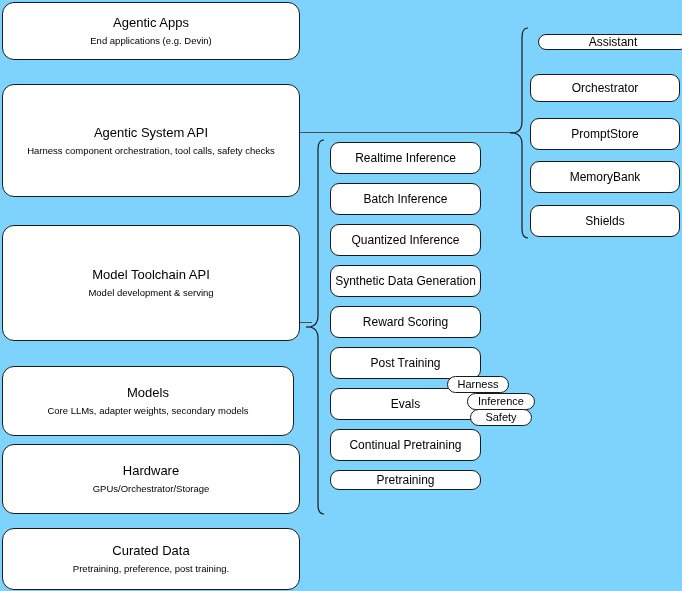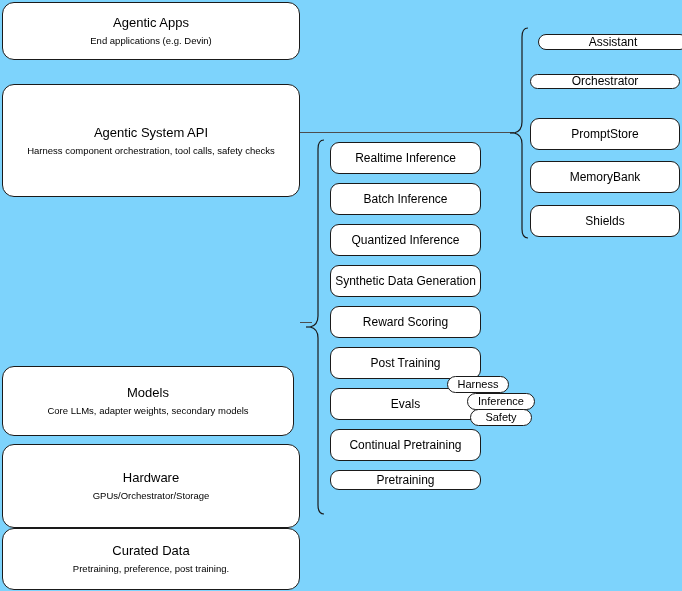--- a/index.html
+++ b/index.html
@@ -79,27 +79,31 @@
   <div class="box stack-box" style="left:2px; top:2px; width:298px; height:58px;">
     <div class="stack-title">Agentic Apps</div>
     <div class="stack-sub">End applications (e.g. Devin)</div>
   </div>
 
   <div class="box stack-box" style="left:2px; top:84px; width:298px; height:113px;">
     <div class="stack-title">Agentic System API</div>
     <div class="stack-sub">Harness component orchestration, tool calls, safety checks</div>
   </div>
 
+  <div class="box stack-box" style="left:2px; top:225px; width:298px; height:116px;">
+    <div class="stack-title">Model Toolchain API</div>
+    <div class="stack-sub">Model development &amp; serving</div>
+  </div>
 
   <div class="box stack-box" style="left:2px; top:366px; width:292px; height:70px;">
     <div class="stack-title">Models</div>
     <div class="stack-sub">Core LLMs, adapter weights, secondary models</div>
   </div>
 
-  <div class="box stack-box" style="left:2px; top:444px; width:298px; height:84px;">
+  <div class="box stack-box" style="left:2px; top:444px; width:298px; height:70px;">
     <div class="stack-title">Hardware</div>
     <div class="stack-sub">GPUs/Orchestrator/Storage</div>
   </div>
 
   <div class="box stack-box" style="left:2px; top:528px; width:298px; height:62px;">
     <div class="stack-title">Curated Data</div>
     <div class="stack-sub">Pretraining, preference, post training.</div>
   </div>
 
   <div class="connector" style="left:300px; top:132px; width:214px; height:1px;"></div>
@@ -154,21 +158,21 @@
   <div class="brace" style="left:510px; top:26px;">
     <svg width="20" height="220" viewBox="0 0 20 220">
       <path d="M18,2 C13,2 12,6 12,11 L12,96 C12,102 9,106 4,107 C9,108 12,112 12,118 L12,203 C12,208 13,212 18,212" fill="none" stroke="#1a1a1a" stroke-width="1.2"></path>
       <path d="M4,107 L0,107" fill="none" stroke="#1a1a1a" stroke-width="1.2"></path>
     </svg>
   </div>
 
   <div class="box item-box" style="left:538px; top:34px; width:150px; height:16px;">
     <span>Assistant</span>
   </div>
-  <div class="box item-box" style="left:530px; top:74px; width:150px; height:15px;">
+  <div class="box item-box" style="left:530px; top:74px; width:150px; height:28px;">
     <span>Orchestrator</span>
   </div>
   <div class="box item-box" style="left:530px; top:118px; width:150px; height:32px;">
     <span>PromptStore</span>
   </div>
   <div class="box item-box" style="left:530px; top:161px; width:150px; height:32px;">
     <span>MemoryBank</span>
   </div>
   <div class="box item-box" style="left:530px; top:205px; width:150px; height:32px;">
     <span>Shields</span>

